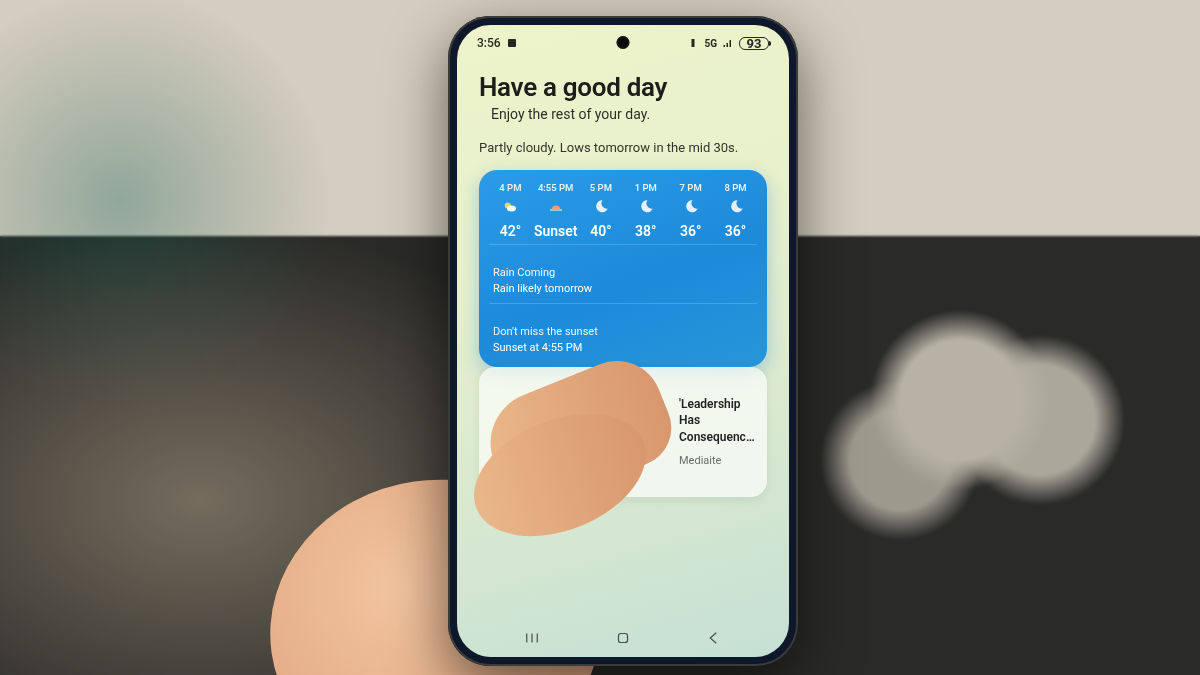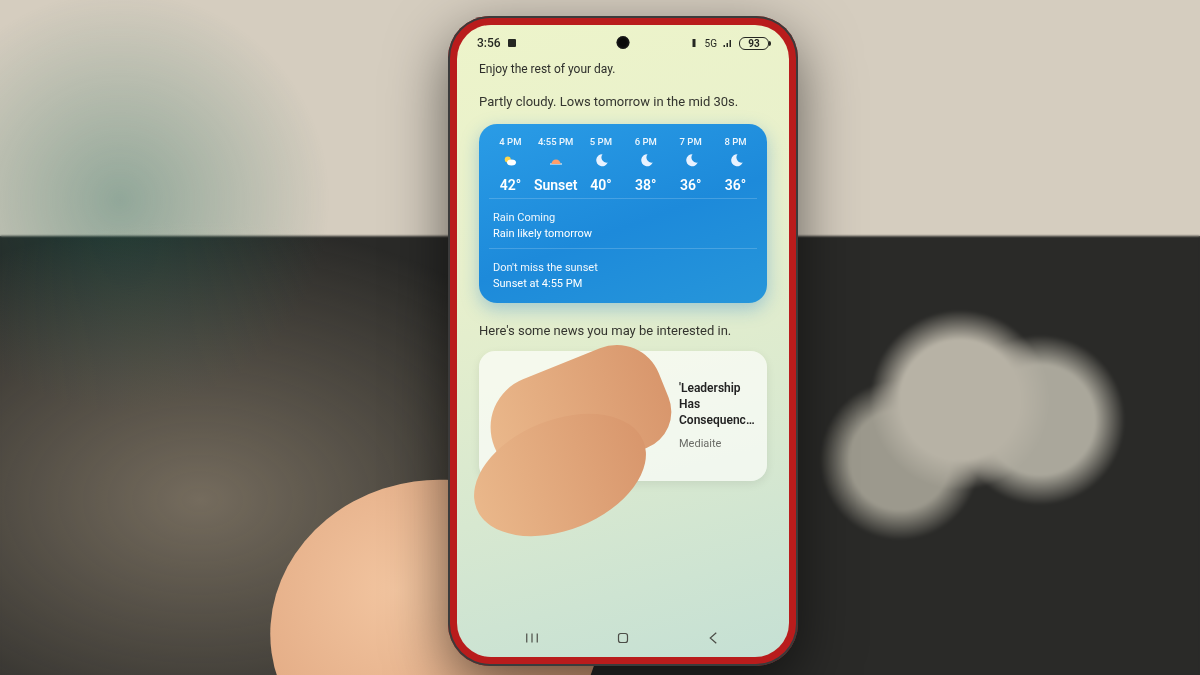--- a/index.html
+++ b/index.html
@@ -23,21 +23,21 @@
     background:
       radial-gradient(600px 400px at 200px 500px,#e6cfae66,transparent 70%),
       radial-gradient(300px 300px at 120px 200px,#0a5c4e55,transparent 70%);
   }
   
   .phone{
     position:absolute;
     left:448px; top:16px;
     width:350px; height:650px;
     border-radius:42px;
-    background:#b91c1c;
+    background:#0f172a;
     box-shadow:0 20px 60px rgba(0,0,0,.55),
       inset 0 0 0 2px #3b3b3b;
     padding:9px;
     box-sizing:border-box;
   }
   .screen{
     width:100%;height:100%;
     border-radius:34px;
     background:linear-gradient(165deg,#edf4ca 0%,#e8f0cc 35%,#d7e8d0 70%,#c5e0d4 100%);
     overflow:hidden;
@@ -53,44 +53,44 @@
   .status{
     display:flex;justify-content:space-between;align-items:center;
     padding:11px 20px 4px;
     font-size:12px;color:#252722;font-weight:500;
   }
   .status .left,.status .right{display:flex;align-items:center;gap:5px}
   .status svg{width:12px;height:12px;fill:#252722}
   .battery{
     display:inline-flex;align-items:center;
     border:1px solid #252722;border-radius:6px;
-    padding:0 3px;font-size:10px;font-weight:700;line-height:11px;
+    padding:0 3px;font-size:13px;font-weight:700;line-height:11px;
     min-width:22px;justify-content:center;
     position:relative;
   }
   .battery::after{content:"";position:absolute;right:-3px;top:3px;width:2px;height:5px;background:#252722;border-radius:0 2px 2px 0}
   
   .content{padding:8px 22px 0;flex:1;overflow:hidden}
   h1{margin:10px 0 4px;font-size:26px;font-weight:600;color:#1d1d1b;letter-spacing:-.3px}
-  .sub{margin:0 0 16px;font-size:12px;color:#2e2f2b}
+  .sub{margin:0 12px 16px;font-size:14px;color:#2e2f2b}
   .lede{font-size:13px;color:#34352f;margin:0 0 12px;line-height:1.5}
   
   .weather{
     border-radius:18px;
     background:linear-gradient(160deg,#2a9ce6,#1d8ada 55%,#2696da);
     color:#fff;
     padding:12px 10px 10px;
     box-shadow:0 6px 18px rgba(33,128,208,.35);
   }
   .hours{display:flex;justify-content:space-between;gap:2px;}
   .hour{flex:1;text-align:center;font-size:10px;line-height:1.2}
   .hour .t{opacity:.92;font-weight:500;margin-bottom:4px;white-space:nowrap;font-size:9.5px}
   .hour .ic{height:20px;display:flex;align-items:center;justify-content:center;margin-bottom:6px}
   .hour .v{font-weight:600;font-size:14px}
-  .wsec{border-top:1px solid #ffffff2e;padding:11px 4px 2px;margin-top:4px;font-size:11px;line-height:1.45}
+  .wsec{border-top:1px solid #ffffff2e;padding:20px 4px 2px;margin-top:4px;font-size:11px;line-height:1.45}
   .wsec .a{opacity:.93}
   .wsec .b{font-weight:400}
   .newslede{font-size:13px;color:#34352f;margin:18px 0 10px;line-height:1.5}
   
   .newscard{
     display:flex;gap:10px;align-items:center;
     background:#fffffda8;border-radius:16px;padding:10px;
     box-shadow:0 3px 10px rgba(0,0,0,.08);
   }
   .thumb{
@@ -148,31 +148,32 @@
       <div class="left">
         <span>3:56</span>
         <svg viewBox="0 0 24 24">
             <rect x="4" y="4" width="16" height="16" rx="2"></rect>
           </svg>
       </div>
       <div class="right">
         <svg viewBox="0 0 24 24">
             <path d="M6 8v8M18 8v8M9 4h6v16H9z"></path>
           </svg>
-        <span style="font-size:10px;font-weight:400">5G</span>
+        <span style="font-size:10px;font-weight:700">5G</span>
         <svg viewBox="0 0 24 24">
             <path d="M3 20h3v-4H3zM9 20h3V12H9zM15 20h3V6h-3z"></path>
           </svg>
         <span class="battery">
             <span>93</span>
           </span>
       </div>
     </div>
 
     <div class="content">
+      <h1>Have a good day</h1>
       <p class="sub">Enjoy the rest of your day.</p>
 
       <p class="lede">Partly cloudy. Lows tomorrow in the mid 30s.</p>
 
       <div class="weather">
         <div class="hours">
             <div class="hour">
               <div class="t">4 PM</div>
               <div class="ic">
                 <svg style="width:18px;height:18px" viewBox="0 0 24 24">
@@ -195,21 +196,21 @@
             <div class="hour">
               <div class="t">5 PM</div>
               <div class="ic">
                 <svg style="width:18px;height:18px" viewBox="0 0 24 24">
                   <path d="M14 3a8 8 0 1 0 7 11 7 7 0 0 1-7-11z" fill="#e8f2ff"></path>
                 </svg>
               </div>
               <div class="v">40°</div>
             </div>
             <div class="hour">
-              <div class="t">6 PM</div>
+              <div class="t">1 PM</div>
               <div class="ic">
                 <svg style="width:18px;height:18px" viewBox="0 0 24 24">
                   <path d="M14 3a8 8 0 1 0 7 11 7 7 0 0 1-7-11z" fill="#e8f2ff"></path>
                 </svg>
               </div>
               <div class="v">38°</div>
             </div>
             <div class="hour">
               <div class="t">7 PM</div>
               <div class="ic">
@@ -234,21 +235,20 @@
               <div class="a">Rain Coming</div>
               <div class="b">Rain likely tomorrow</div>
             </div>
             <div class="wsec">
               <div class="a">Don't miss the sunset</div>
               <div class="b">Sunset at 4:55 PM</div>
             </div>
           </div>
       </div>
 
-      <p class="newslede">Here's some news you may be interested in.</p>
 
       <div class="newscard">
         <div class="thumb"></div>
         <div class="newstxt">
           <div class="title">'Leadership Has Consequences': Kristi Noem Jabs Democrats O…</div>
           <div class="src">Mediaite</div>
         </div>
       </div>
     </div>
 

